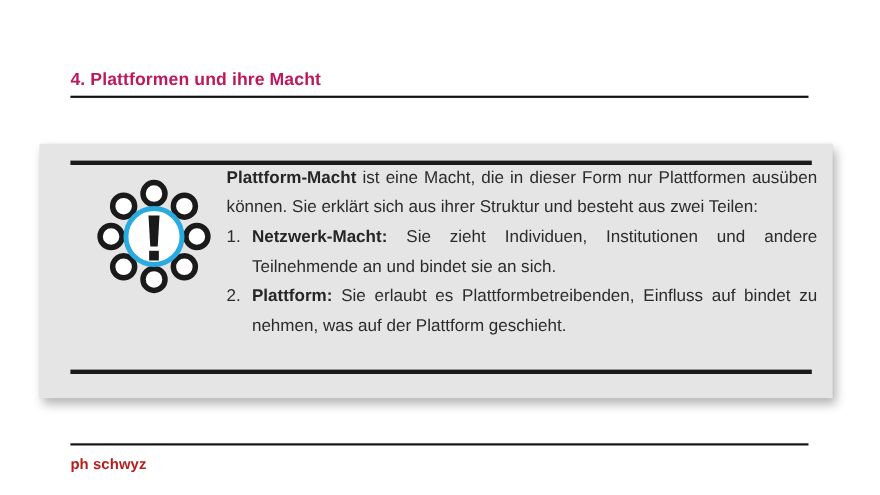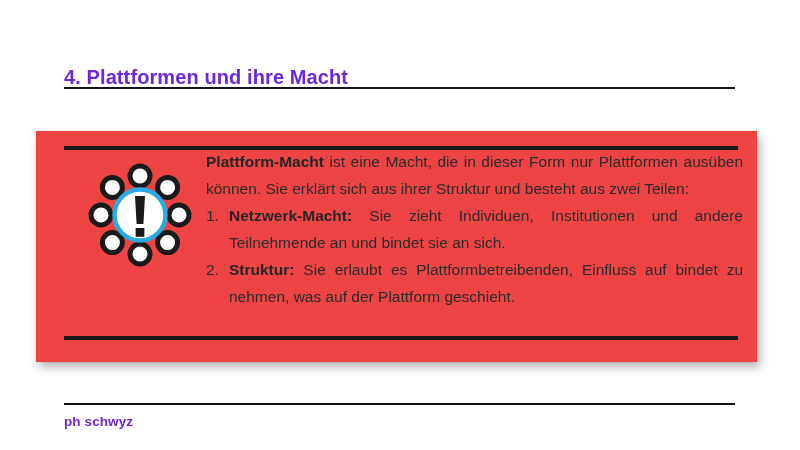--- a/index.html
+++ b/index.html
@@ -8,32 +8,32 @@
     background:#ffffff;
     font-family:"Liberation Sans","DejaVu Sans",sans-serif;
     position:relative;
     overflow:hidden;
   }
   .slide{position:absolute;inset:0;}
 
   
   .slide-title{
     position:absolute;left:64px;top:53px;
-    font-size:20px;font-weight:bold;color:#6d28d9;
+    font-size:16px;font-weight:bold;color:#be185d;
     letter-spacing:0.1px;white-space:nowrap;
   }
   .title-rule{
     position:absolute;left:64px;top:87px;width:671px;height:2px;
     background:#111111;
   }
 
   
   .card{
     position:absolute;left:36px;top:131px;width:721px;height:231px;
-    background:#ef4444;
+    background:#e5e5e5;
     box-shadow:3px 5px 9px rgba(0,0,0,0.30), 0 0 2px rgba(0,0,0,0.12);
   }
   .card-rule-top{
     position:absolute;left:28px;top:15px;right:19px;height:3.5px;
     background:#1a1a1a;
   }
   .card-rule-bottom{
     position:absolute;left:28px;top:205px;right:19px;height:3.5px;
     background:#1a1a1a;
   }
@@ -52,21 +52,21 @@
   .li-num{position:absolute;left:0;top:0;}
   .lead{font-weight:bold;color:#262626;}
 
   
   .footer-rule{
     position:absolute;left:64px;top:403px;width:671px;height:1.6px;
     background:#141414;
   }
   .footer-text{
     position:absolute;left:64px;top:414px;
-    font-size:13.5px;font-weight:bold;color:#6d28d9;
+    font-size:13.5px;font-weight:bold;color:#b91c1c;
     letter-spacing:0.1px;
   }
 </style>
 </head>
 <body>
 
 <div class="slide">
 
   <h1 class="slide-title">4. Plattformen und ihre Macht</h1>
   <div class="title-rule"></div>
@@ -101,21 +101,21 @@
       <circle cx="55" cy="55" r="25.5" fill="#ffffff" stroke="#29ABE2" stroke-width="4.5"></circle>
 
       <path d="M50 36 h10 l-1.6 28 h-6.8 z" fill="#1a1a1a"></path>
       <rect x="50.6" y="68" width="8.8" height="8.8" fill="#1a1a1a"></rect>
     </svg>
 
     <div class="card-text">
       <p><span class="lead">Plattform-Macht</span><span> ist eine Macht, die in dieser Form nur Plattformen ausüben können. Sie erklärt sich aus ihrer Struktur und besteht aus zwei Teilen:</span></p>
       <ol>
         <li><span class="li-num">1.</span><span class="lead">Netzwerk-Macht:</span><span> Sie zieht Individuen, Institutionen und andere Teilnehmende an und bindet sie an sich.</span></li>
-        <li><span class="li-num">2.</span><span class="lead">Struktur:</span><span> Sie erlaubt es Plattformbetreibenden, Einfluss auf bindet zu nehmen, was auf der Plattform geschieht.</span></li>
+        <li><span class="li-num">2.</span><span class="lead">Plattform:</span><span> Sie erlaubt es Plattformbetreibenden, Einfluss auf bindet zu nehmen, was auf der Plattform geschieht.</span></li>
       </ol>
     </div>
 
     <div class="card-rule-bottom"></div>
   </div>
 
   <div class="footer-rule"></div>
   <div class="footer-text">ph schwyz</div>
 
 </div>

